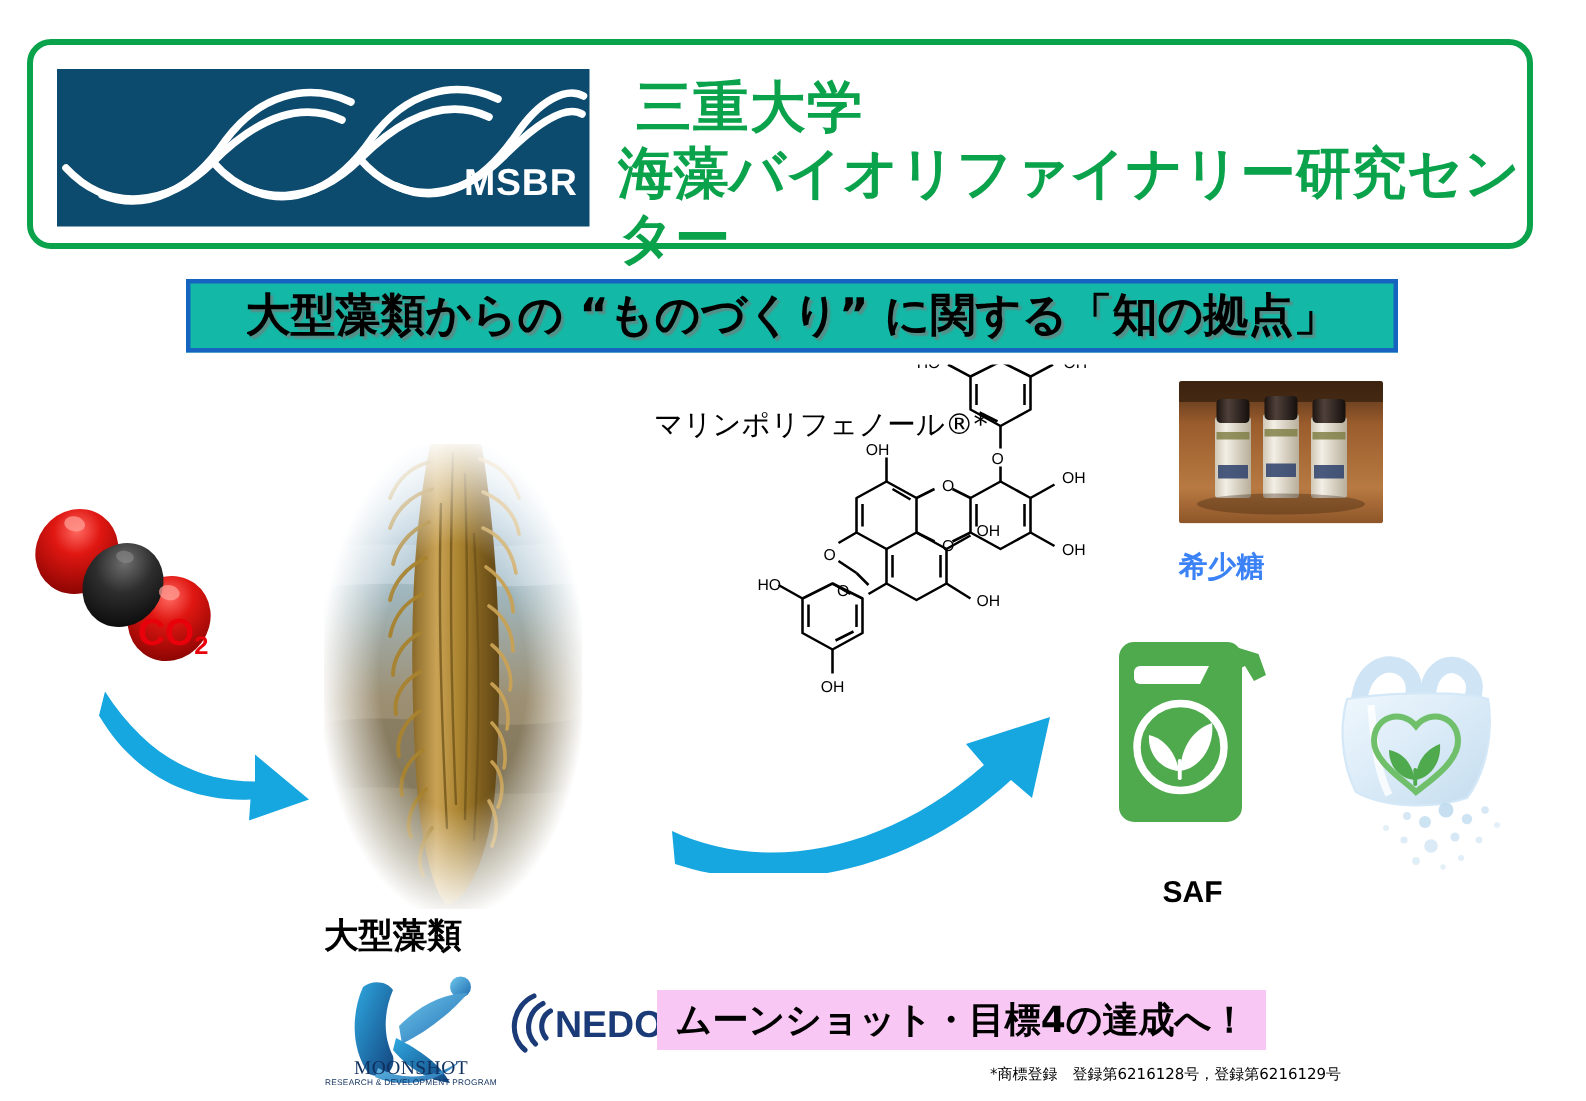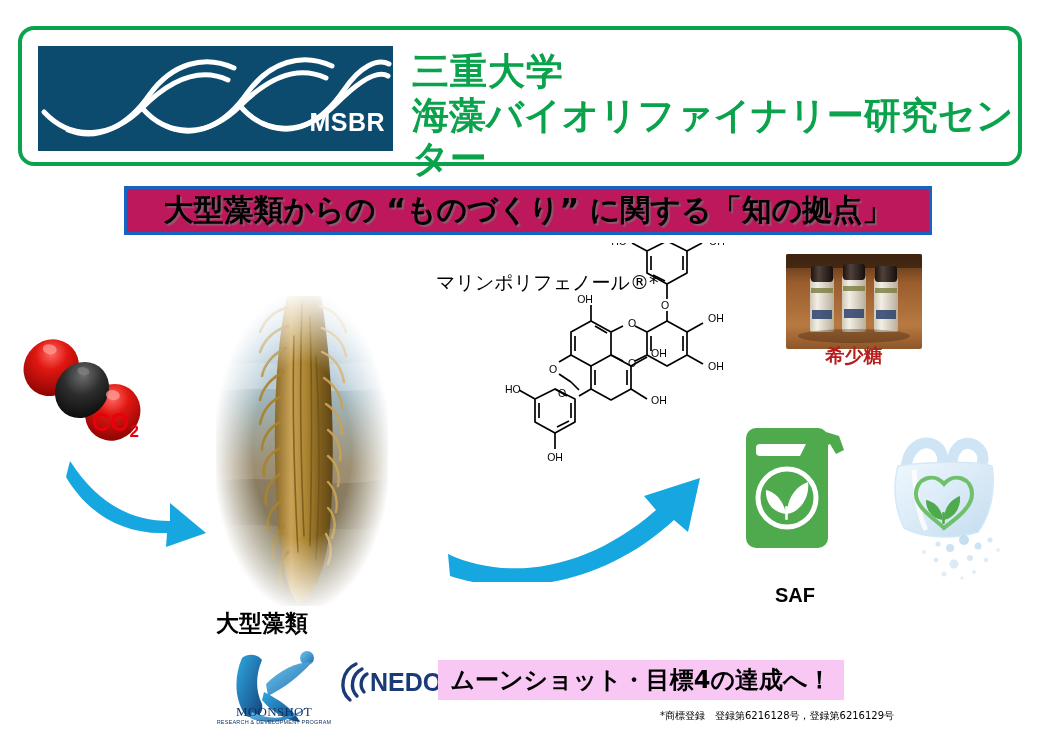--- a/index.html
+++ b/index.html
@@ -52,31 +52,31 @@
   }
   #univ-lines {
     position: absolute;
     left: 390px;
     top: 20px;
     color: #0BA24C;
     font-weight: bold;
     line-height: 1.18;
     font-family: "DejaVu Sans", "Liberation Sans", sans-serif;
   }
-  #univ-line1 { font-size: 37px; letter-spacing: 1px;}
+  #univ-line1 { font-size: 37px; letter-spacing: 1px; margin-left: 12px;}
   #univ-line2 { font-size: 37px; letter-spacing: 0px;}
 
   
   #title-banner {
     position: absolute;
     left: 124px;
     top: 186px;
     width: 808px;
     height: 49px;
-    background: #be185d;
+    background: #14b8a6;
     border: 3px solid #1565C0;
     box-sizing: border-box;
     display: flex;
     align-items: center;
     justify-content: center;
   }
   #title-banner-text {
     font-size: 30px;
     font-weight: bold;
     color: #000000;
@@ -117,22 +117,22 @@
     white-space: nowrap;
   }
   #chem-structure { position: absolute; left: 495px; top: 243px; width: 250px; height: 260px; }
 
   
   #vials-photo {
     position: absolute; left: 786px; top: 254px; width: 136px; height: 95px;
     overflow:hidden; border-radius: 2px;
   }
   #vials-label {
-    position: absolute; left: 786px; top: 343px; width: 136px; text-align:center;
-    font-size: 19px; font-weight: bold; color:#b91c1c;
+    position: absolute; left: 786px; top: 365px; width: 136px; text-align:left;
+    font-size: 19px; font-weight: bold; color:#3b82f6;
     font-family: "DejaVu Sans", "Liberation Sans", sans-serif;
   }
 
   
   #saf-icon { position: absolute; left: 740px; top: 414px; width: 110px; height: 145px; }
   #saf-label {
     position: absolute; left: 740px; top: 562px; width: 110px; text-align:center;
     font-size: 20px; font-weight: bold; color:#000;
     font-family: "Liberation Sans", sans-serif;
     margin-top: 22px;

